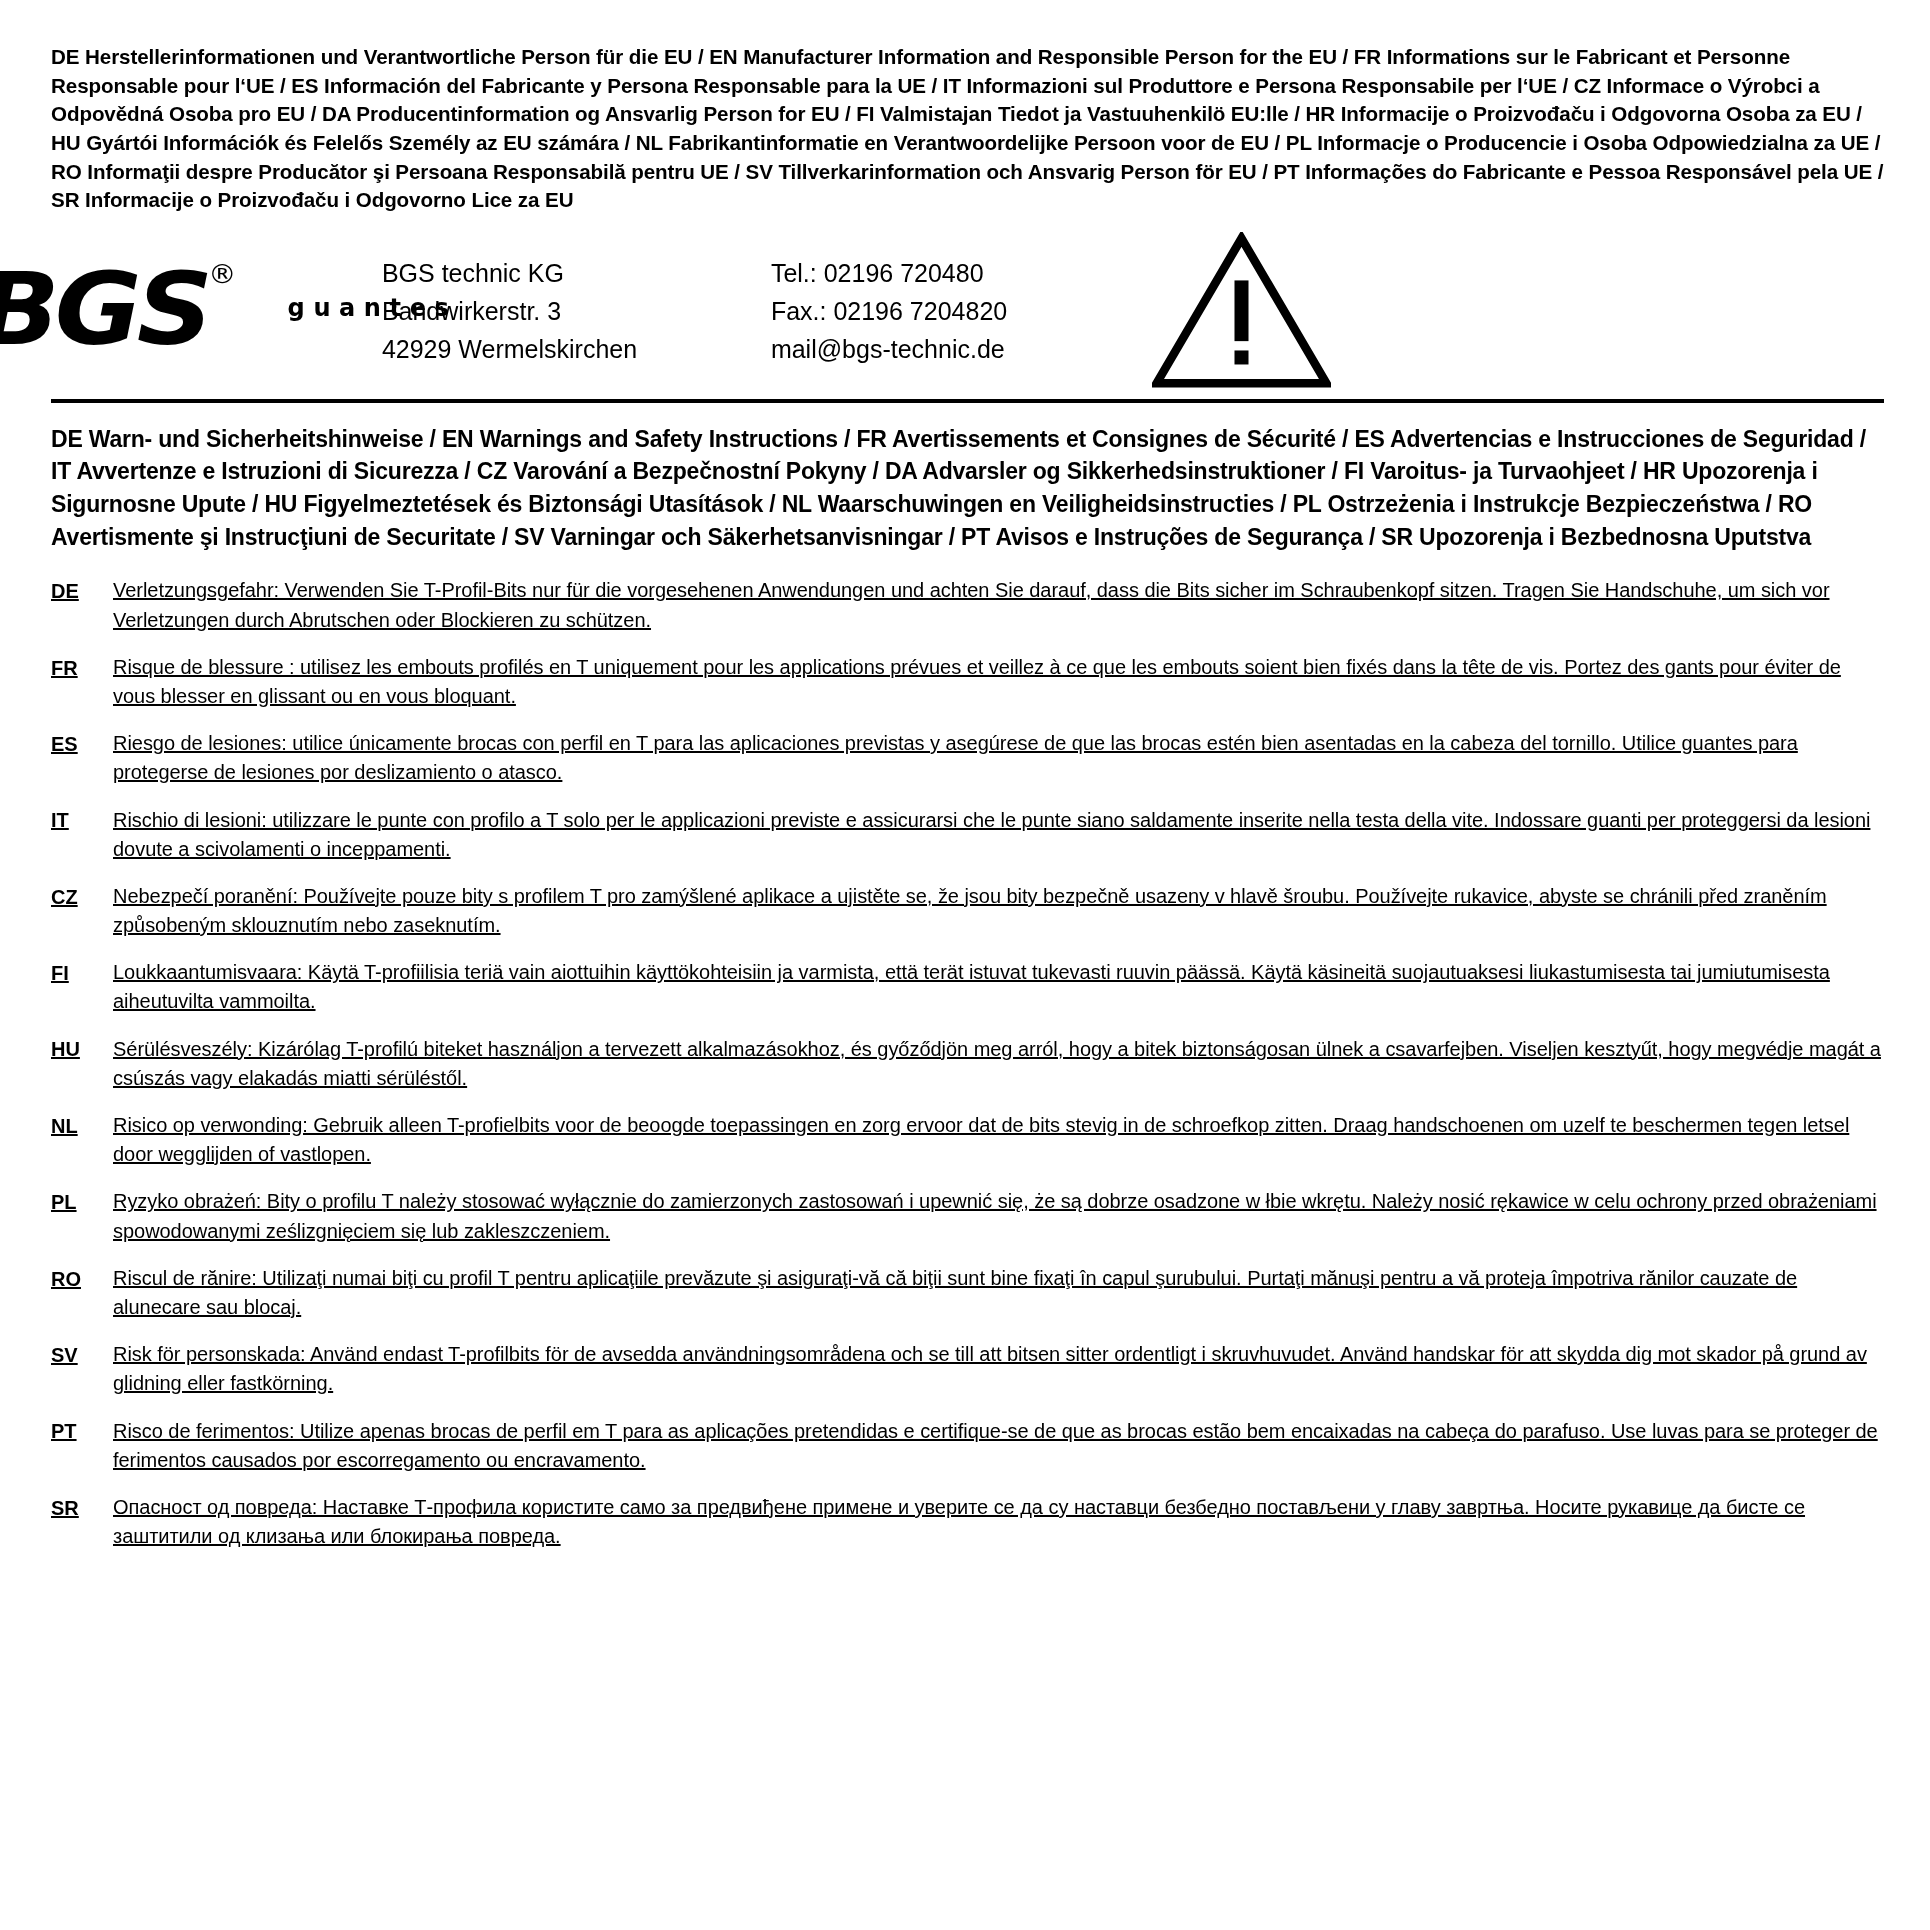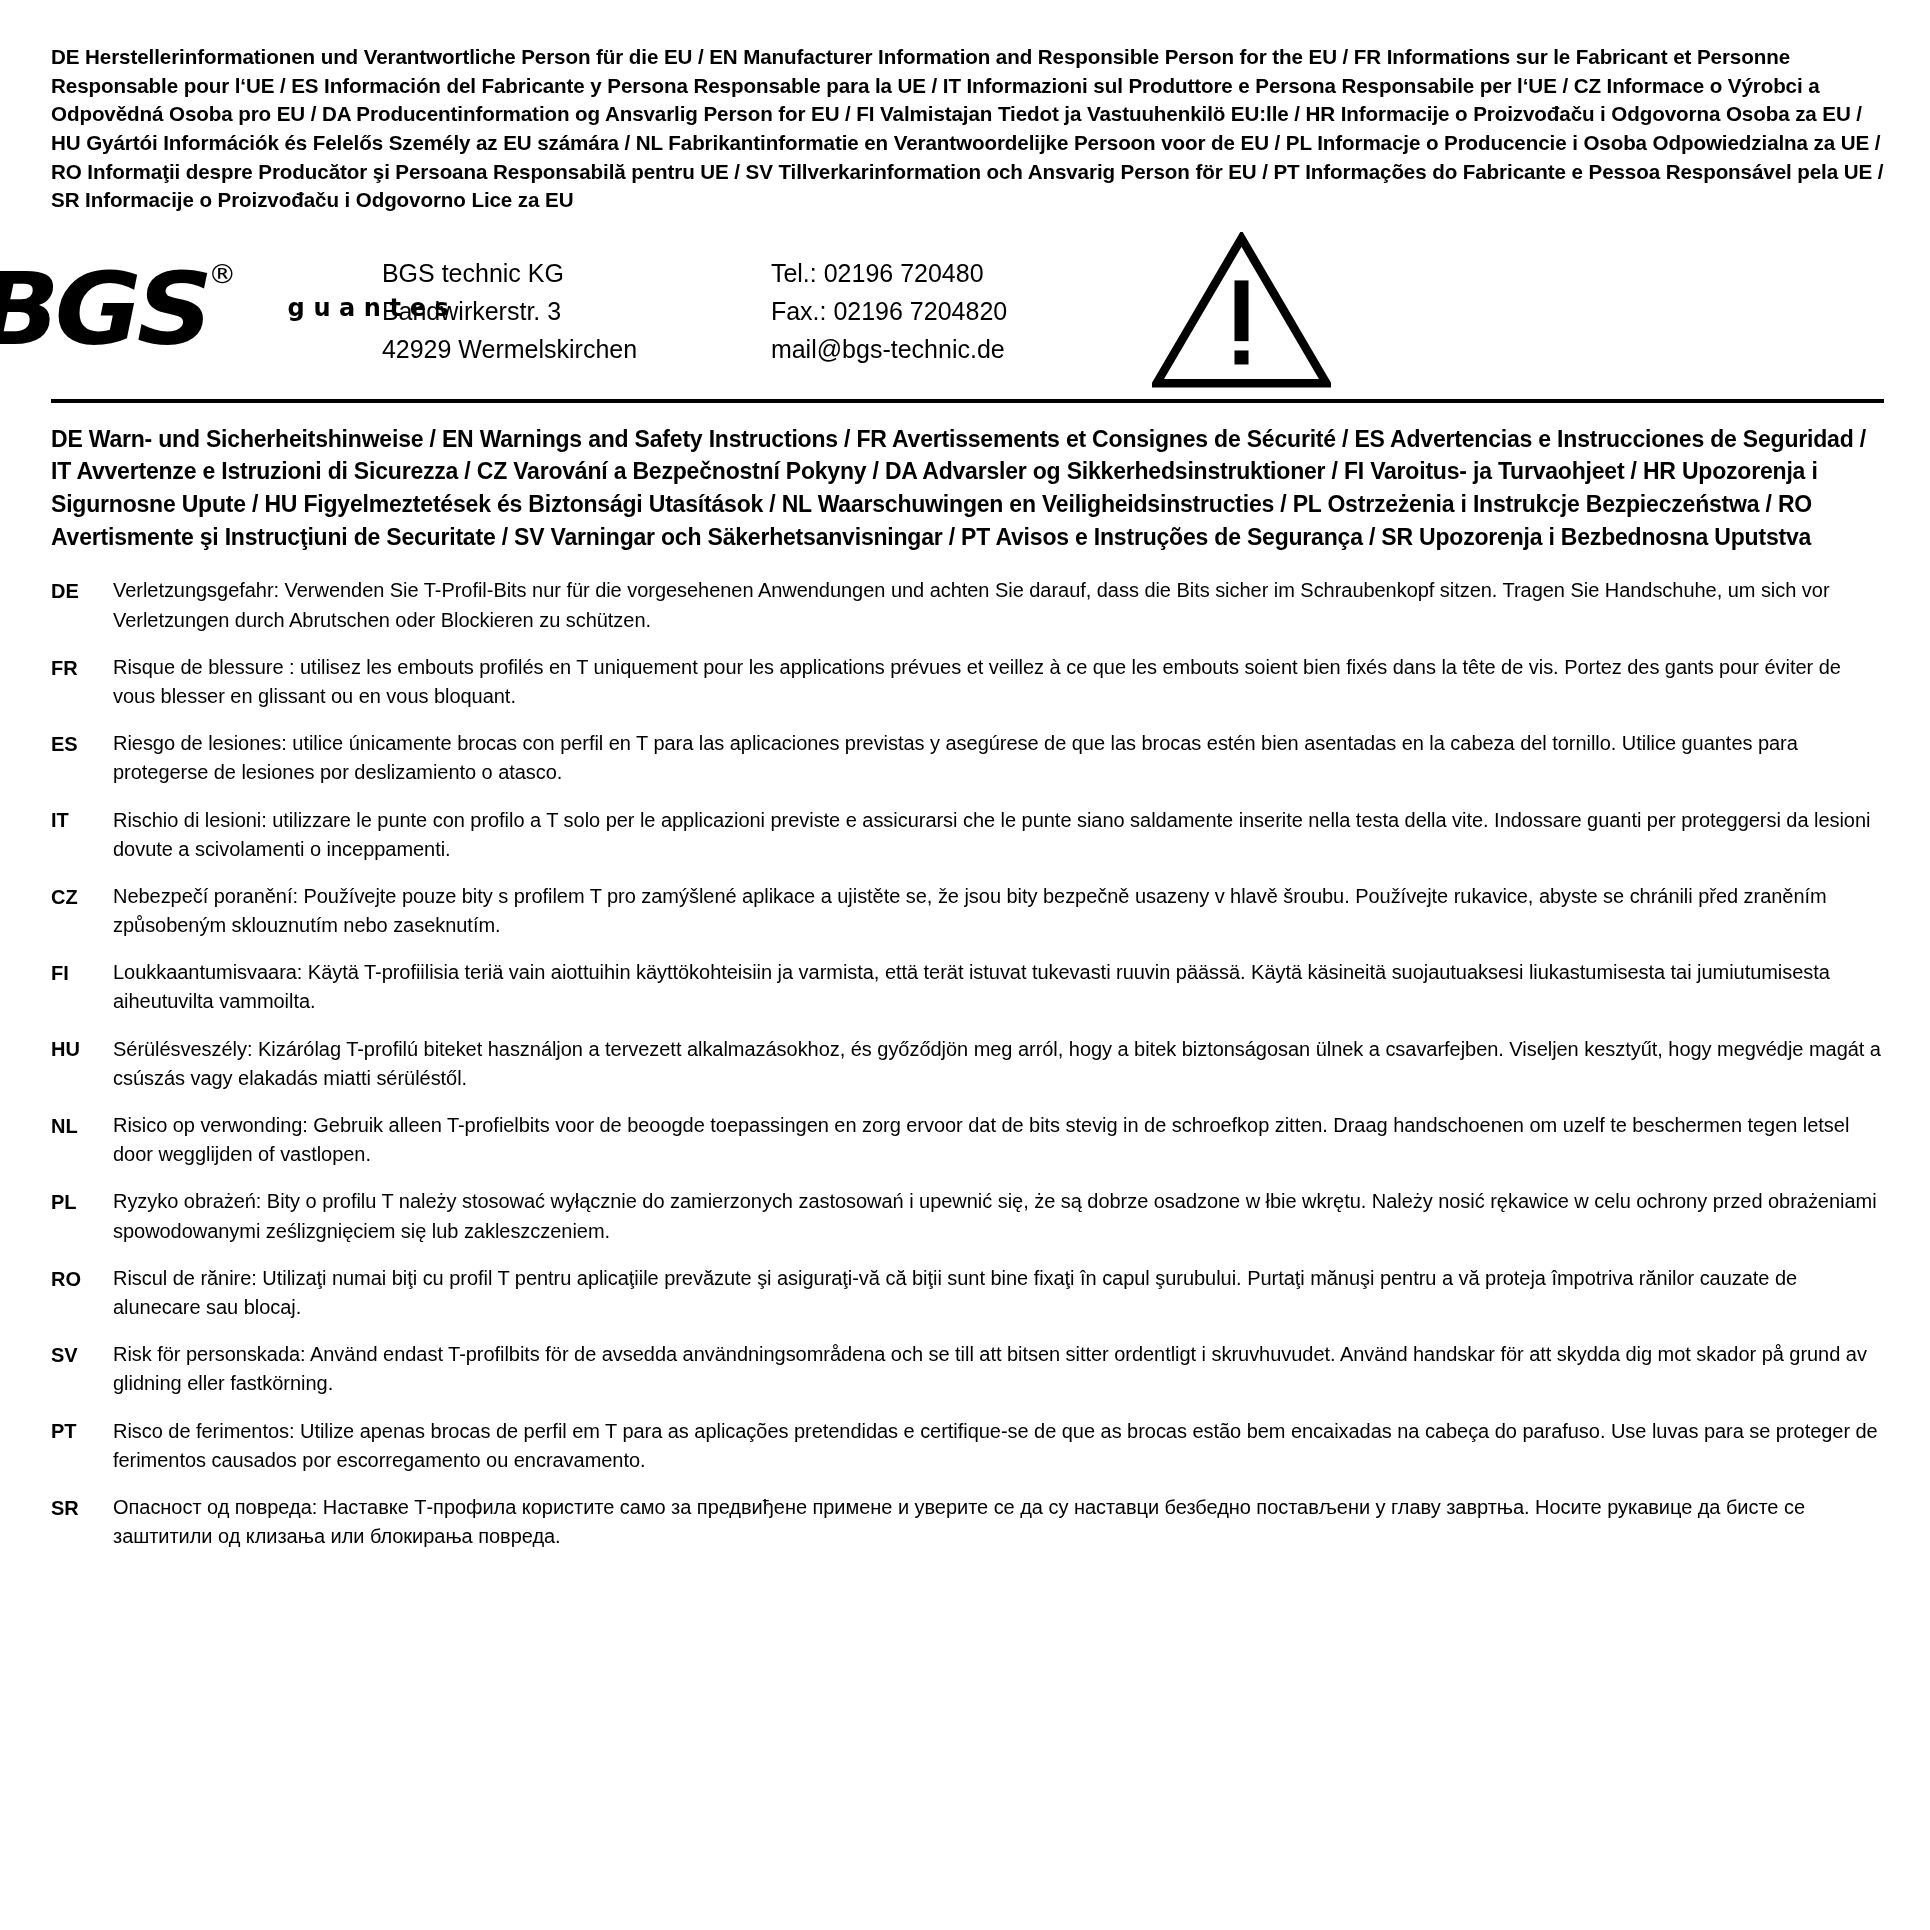--- a/index.html
+++ b/index.html
@@ -119,20 +119,21 @@
     font-weight: bold;
     line-height: 1.42;
     letter-spacing: -0.2px;
     margin: 4.7px 0 23px 0;
     max-width: 1845px;
   }
 
   
   .lang-list {
     margin-top: 4.7px;
+    text-decoration: underline;
   }
   .lang-row {
     display: flex;
     align-items: flex-start;
     margin-bottom: 18px;
   }
   .lang-code {
     flex: 0 0 62px;
     font-size: 20px;
     font-weight: bold;

